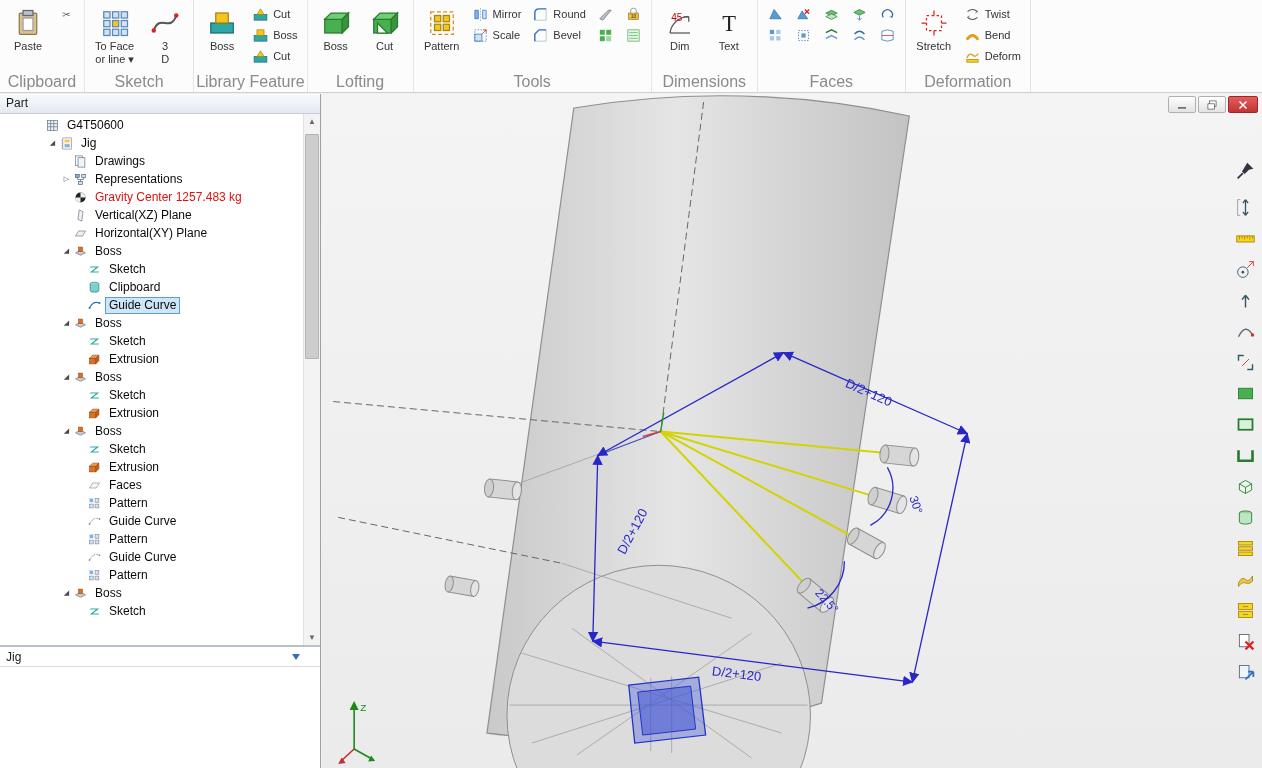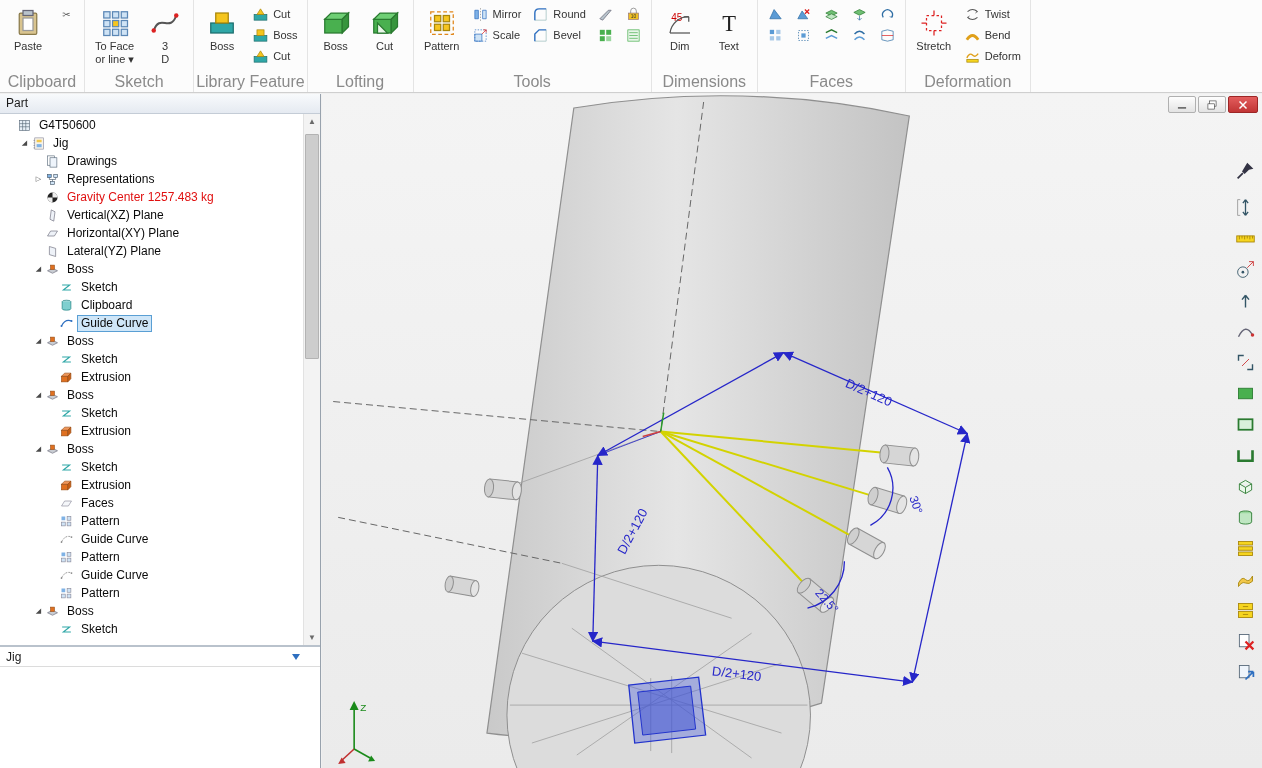--- a/index.html
+++ b/index.html
@@ -17,21 +17,21 @@
   .rbtn-small { display:flex; align-items:center; gap:4px; height:20px; padding:0 3px; border:1px solid transparent; border-radius:2px; }
   .rbtn-small .rlabel-s { font-size:11px; color:#333; white-space:nowrap; }
   .icon { display:inline-block; flex:none; }
   .icon svg { width:100%; height:100%; display:block; }
 
   
   .left-panel { position:absolute; top:94px; left:0; width:321px; bottom:0; background:#fff; border-right:1px solid #98a2ad; display:flex; flex-direction:column; }
   .panel-header { height:20px; flex:none; background:linear-gradient(#f8fafc,#e5eaf1); border-bottom:1px solid #c4ccd6; padding:2px 6px; font-size:12px; color:#1a1a1a; }
   .tree-wrap { flex:1; display:flex; overflow:hidden; }
   .tree { flex:1; padding-top:2px; overflow:hidden; }
-  .tree-row { display:flex; align-items:center; height:18px; white-space:nowrap; }
+  .tree-row { display:flex; align-items:center; height:18px; white-space:nowrap;margin-left:28px; }
   .expander { width:13px; flex:none; text-align:center; font-size:7px; color:#4a4a4a; }
   .tree-icon { width:15px; height:15px; margin:0 4px 0 0; }
   .tree-label { font-size:12px; color:#0a0a0a; padding:0 3px; line-height:15px; }
   .tree-label.red { color:#e01010; }
   .tree-row.selected .tree-label { background:#cfe6f8; outline:1px solid #5a9fd4; }
   .vscroll { width:17px; flex:none; background:#f3f3f3; border-left:1px solid #e2e2e2; position:relative; }
   .vs-arrow { position:absolute; left:0; right:0; height:15px; text-align:center; font-size:8px; color:#6a6a6a; line-height:15px; }
   .vs-arrow.down { bottom:0; }
   .vs-thumb { position:absolute; left:1px; right:1px; top:20px; height:225px; background:#cdcdcd; border:1px solid #b3b3b3; border-radius:1px; }
   .panel-footer { flex:none; height:123px; border-top:2px solid #b9c2cc; display:flex; flex-direction:column; background:#fff; }
@@ -542,29 +542,20 @@
         <div class="tree-row" style="padding-left: 32px;">
           <span class="expander"></span>
           <span class="icon tree-icon" style="width: 15px; height: 15px;">
             <svg viewBox="0 0 24 24">
               <path d="M4 16 L9 8 L20 8 L15 16 Z" fill="#eef2f8" stroke="#667"></path>
             </svg>
           </span>
           <span class="tree-label">Horizontal(XY) Plane</span>
         </div>
         <div class="tree-row" style="padding-left: 32px;">
-          <span class="expander"></span>
-          <span class="icon tree-icon" style="width: 15px; height: 15px;">
-            <svg viewBox="0 0 24 24">
-              <path d="M7 4 L17 7 L17 20 L7 17 Z" fill="#eef2f8" stroke="#667"></path>
-            </svg>
-          </span>
-          <span class="tree-label">Lateral(YZ) Plane</span>
-        </div>
-        <div class="tree-row" style="padding-left: 32px;">
           <span class="expander">◢</span>
           <span class="icon tree-icon" style="width: 15px; height: 15px;">
             <svg viewBox="0 0 24 24">
               <path d="M4 14 L12 10 L20 14 L12 18 Z" fill="#c8ccd2" stroke="#667"></path>
               <rect x="9" y="5" width="6" height="7" fill="#e07020" stroke="#964b14"></rect>
             </svg>
           </span>
           <span class="tree-label">Boss</span>
         </div>
         <div class="tree-row" style="padding-left: 46px;">

